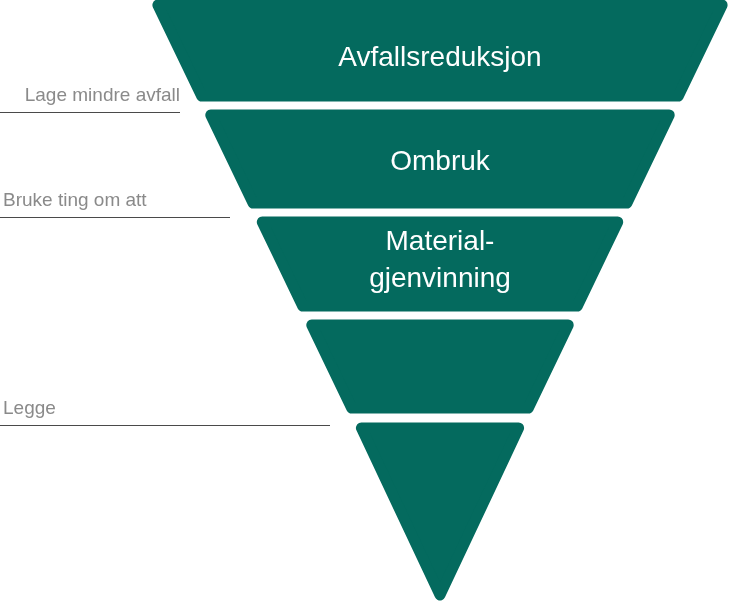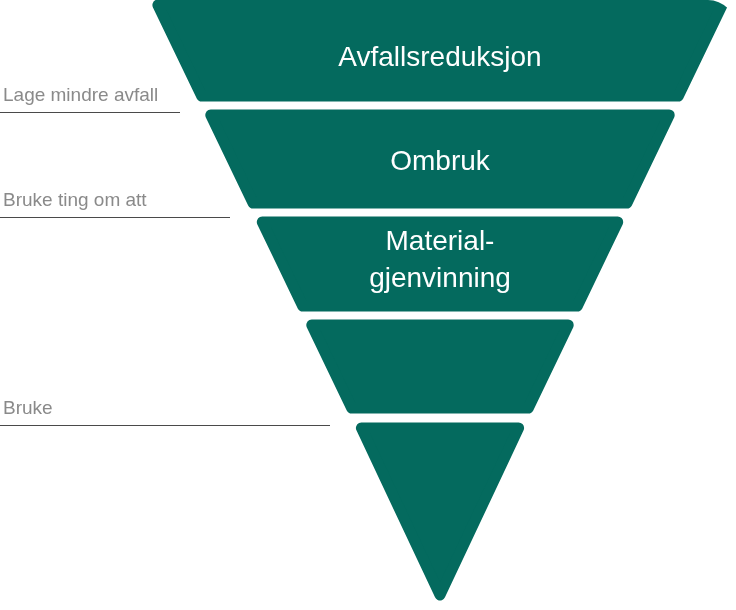--- a/index.html
+++ b/index.html
@@ -6,21 +6,20 @@
     margin: 0;
     padding: 0;
     font-family: "Liberation Sans", sans-serif;
   }
   .stage {
     position: relative;
     width: 736px;
     height: 610px;
     background: var(--background, #ffffff);
     overflow: hidden;
-    border-radius: 28px;
   }
   .pyramid-svg {
     position: absolute;
     top: 0;
     left: 0;
   }
   .band {
     fill: var(--band, #046A5E);
     stroke: var(--band, #046A5E);
     stroke-width: 11;
@@ -42,21 +41,21 @@
     align-items: flex-end;
     padding-bottom: 8px;
     color: var(--side-text, #8a8a8a);
     font-size: 19px;
     line-height: 1;
     white-space: nowrap;
   }
   .side-label > span {
     margin-left: 3px;
   }
-  .side-label-1 { top: 60px;  width: 180px; }
+  .side-label-1 { top: 60px;  width: 180px; justify-content: flex-end; }
   .side-label-2 { top: 165px; width: 230px; }
   .side-label-3 { top: 268px; width: 279px; }
   .side-label-4 { top: 373px; width: 330px; }
   .side-label-5 { top: 477px; width: 377px; }
 </style>
 </head>
 <body>
 
 <div class="stage">
 
@@ -73,16 +72,16 @@
     <text class="band-title" x="440" y="287">gjenvinning</text>
   </svg>
 
   <div class="side-label side-label-1">
     <span>Lage mindre avfall</span>
   </div>
   <div class="side-label side-label-2">
     <span>Bruke ting om att</span>
   </div>
   <div class="side-label side-label-4">
-    <span>Bruke</span>
+    <span>Legge</span>
   </div>
 
 </div>
 
 </body></html>

